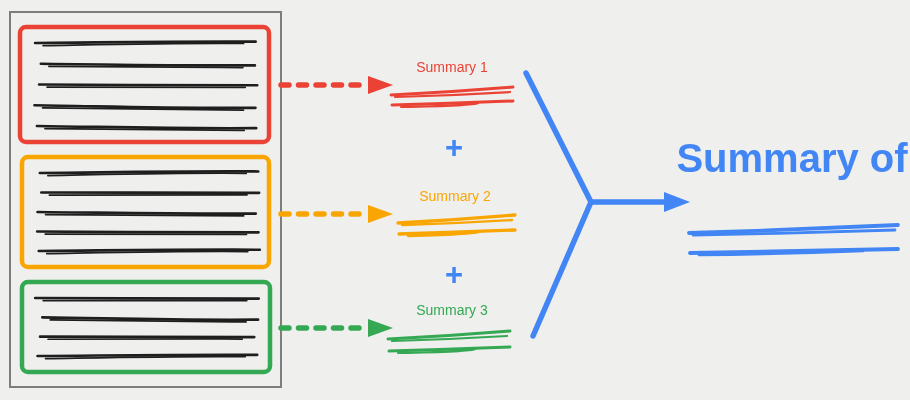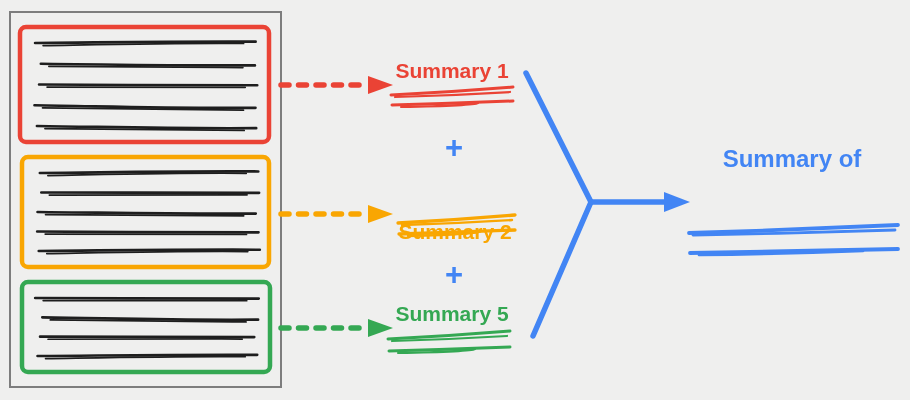--- a/index.html
+++ b/index.html
@@ -8,33 +8,33 @@
   }
   html,body{margin:0;padding:0;background:var(--background);}
   .stage{
     position:relative;width:910px;height:400px;overflow:hidden;
     background:var(--background);
     font-family:"Liberation Sans","DejaVu Sans",sans-serif;
   }
   .stage svg{position:absolute;left:0;top:0;}
   .label{
     position:absolute;transform:translateX(-50%);white-space:nowrap;
-    font-weight:bold;font-size:21px;
+    font-weight:normal;font-size:14px;
   }
   .c-red{color:var(--red);}
-  .c-orange{color:var(--orange);margin-top:32px;}
+  .c-orange{color:var(--orange);}
   .c-green{color:var(--green);}
   .plus{
     position:absolute;transform:translateX(-50%);
     color:var(--blue);font-size:31px;font-weight:bold;line-height:34px;
   }
   .result{
     position:absolute;left:792px;top:139px;transform:translateX(-50%);
     text-align:center;color:var(--blue);
-    font-size:24px;font-weight:bold;line-height:39px;white-space:nowrap;
+    font-size:40px;font-weight:bold;line-height:39px;white-space:nowrap;
   }
 </style>
 </head>
 <body>
 
 <div class="stage">
 
   <svg width="910" height="400" viewBox="0 0 910 400">
 
     <rect x="10" y="12" width="271" height="375" fill="none" stroke-width="2" stroke="#7D7D7D"></rect>
@@ -114,18 +114,18 @@
   </svg>
 
   <div class="label c-red" style="left:452px;top:59px">Summary 1</div>
 
   <div class="plus" style="left:454px;top:131px">+</div>
 
   <div class="label c-orange" style="left:455px;top:188px">Summary 2</div>
 
   <div class="plus" style="left:454px;top:258px">+</div>
 
-  <div class="label c-green" style="left:452px;top:302px">Summary 5</div>
+  <div class="label c-green" style="left:452px;top:302px">Summary 3</div>
 
   <div class="result">
     <div>Summary of</div>
   </div>
 </div>
 
 </body></html>

